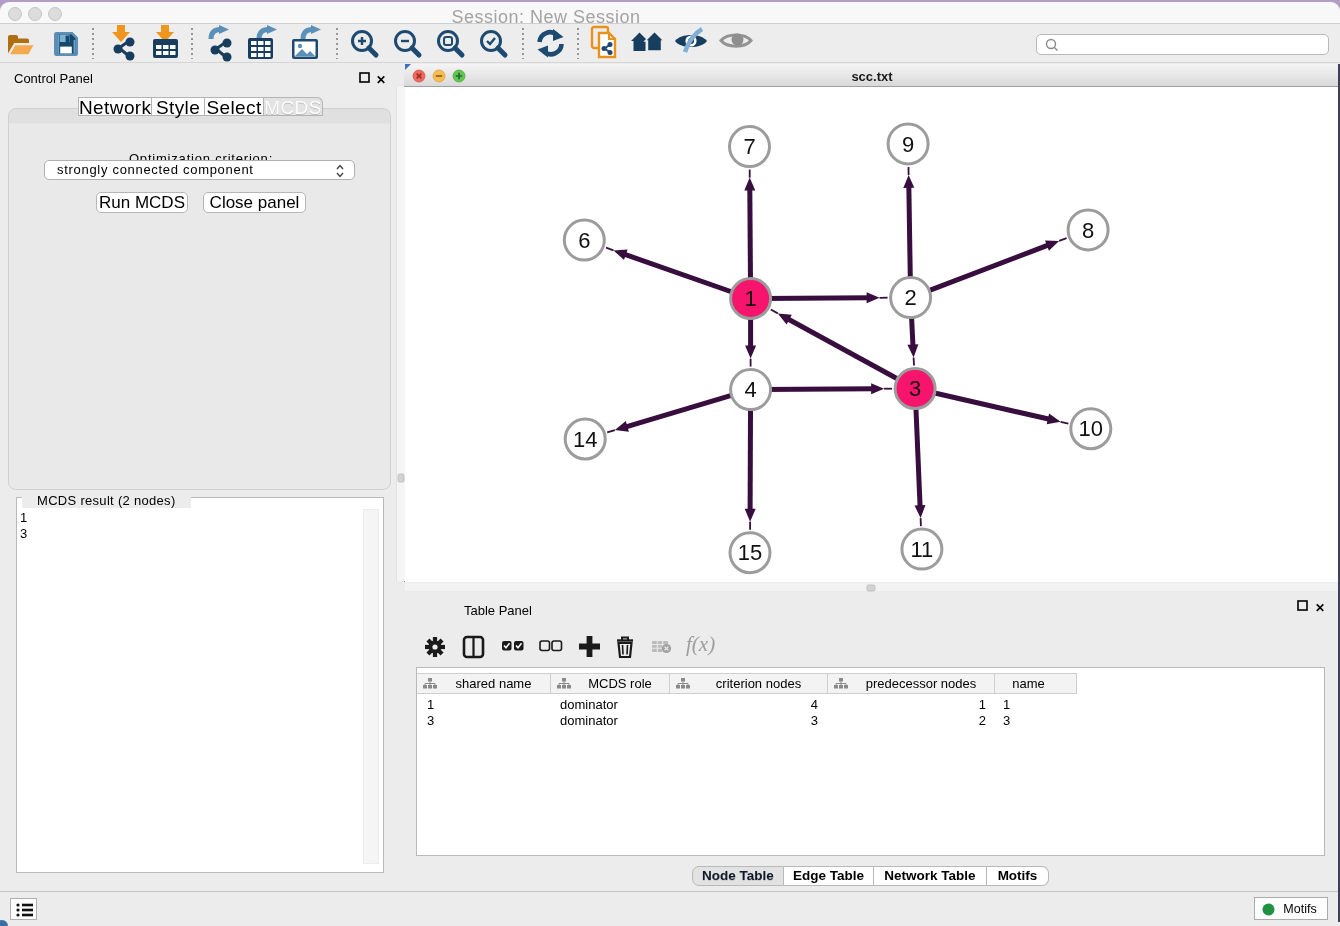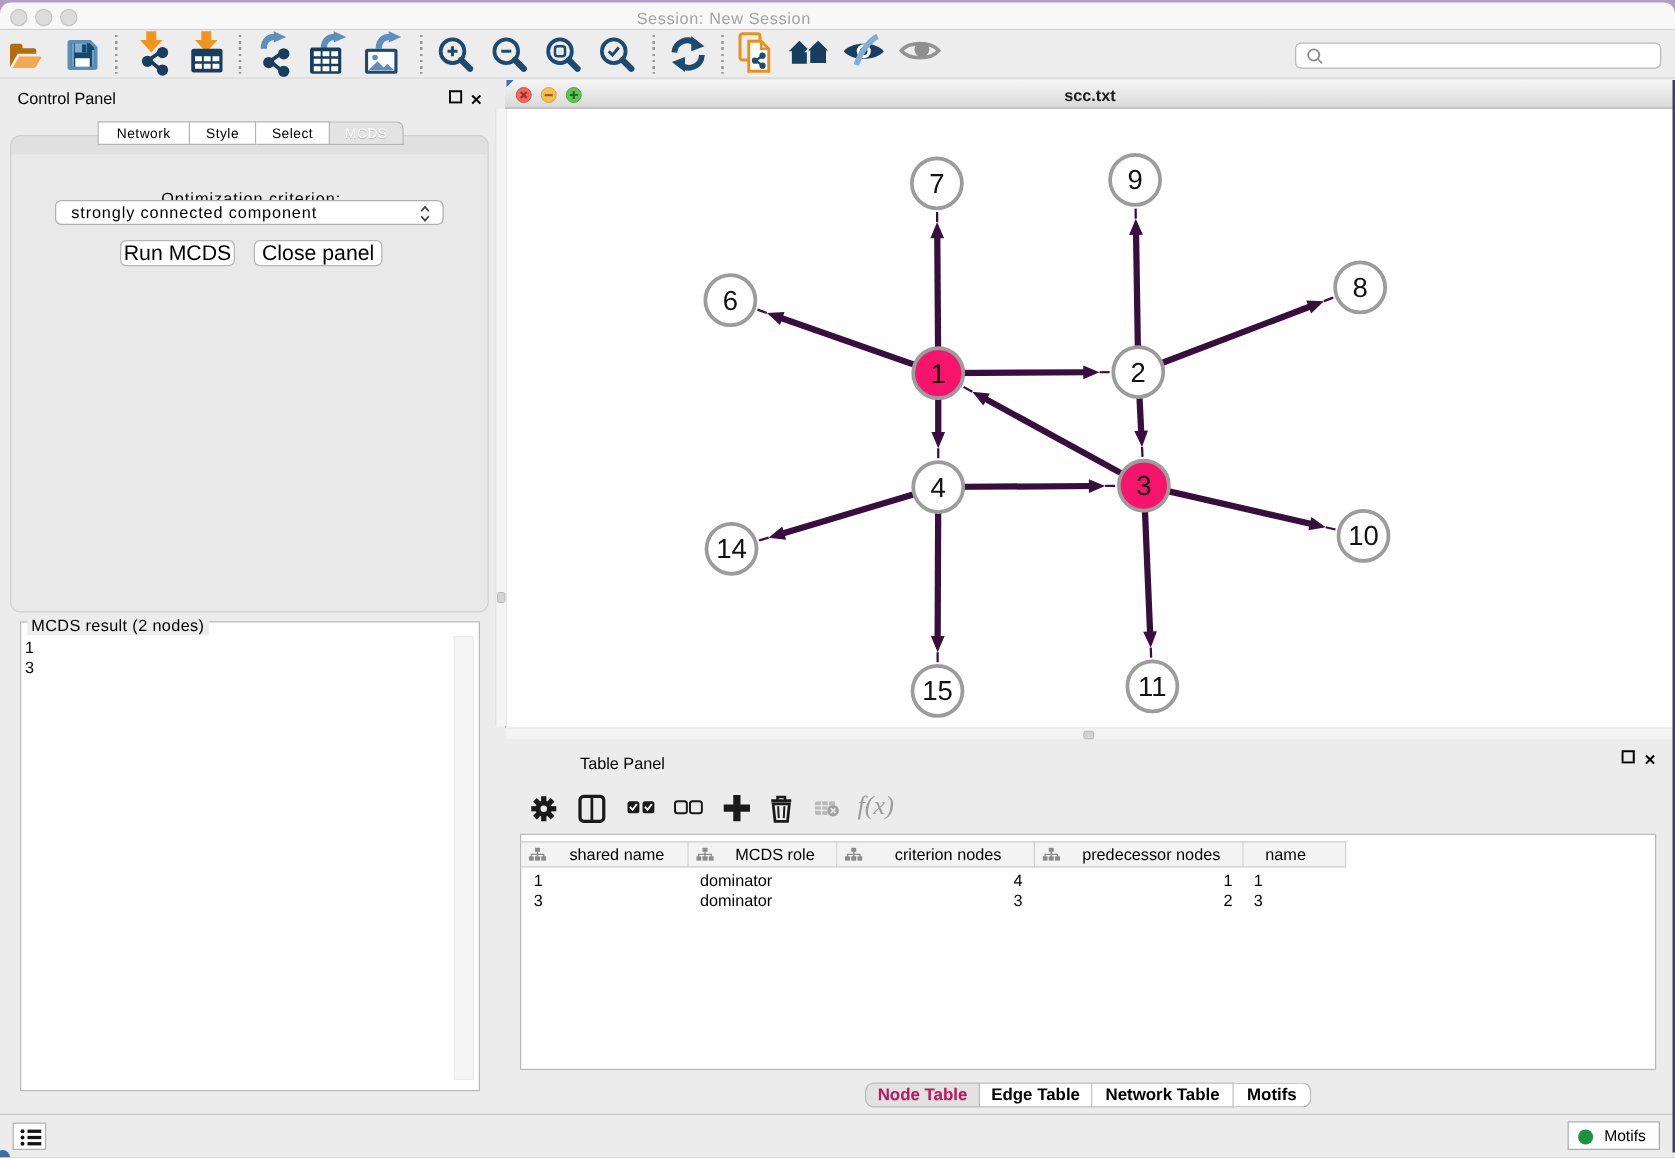--- a/index.html
+++ b/index.html
@@ -3,42 +3,42 @@
 <meta charset="utf-8">
 <style>
 html,body{margin:0;padding:0;}
 body{width:1340px;height:926px;position:relative;overflow:hidden;
  font-family:"Liberation Sans",sans-serif;background:#b39dc7;}
 .abs{position:absolute;}
 
 #titlebar{left:0;top:2px;width:1340px;height:21px;background:#f8f8f8;
  border-radius:9px 9px 0 0;border-bottom:1px solid #cfcfcf;}
 .tl{width:12px;height:12px;border-radius:50%;background:#dcdcdc;border:1px solid #c6c6c6;top:7px;}
-#wtitle{top:7px;left:0;width:1092px;text-align:center;font-size:13px;letter-spacing:0.5px;color:#a3a3a3;padding-left:33px;}
+#wtitle{top:7px;left:0;width:1092px;text-align:center;font-size:18px;letter-spacing:0.5px;color:#a3a3a3;}
 
 #toolbar{left:0;top:24px;width:1340px;height:39px;background:#ededed;border-bottom:1px solid #d6d6d6;box-sizing:border-box;}
 .sep{top:28px;width:2px;height:31px;background:repeating-linear-gradient(#969696 0 2px,rgba(0,0,0,0) 2px 5px);}
 #searchbox{left:1036px;top:34px;width:291px;height:19px;background:#fff;border:1px solid #b9b9b9;border-radius:5px;}
 
 #cpanel{left:0;top:63px;width:402px;height:828px;background:#ececec;}
 #cphead{left:14px;top:71px;font-size:13px;color:#000;}
 .winbtn{font-size:12px;color:#000;}
 .tab{top:97px;height:19px;border:1px solid #b4b4b4;border-bottom:1px solid #b4b4b4;
- background:#fff;font-size:11px;letter-spacing:0.4px;text-align:center;line-height:19px;color:#000;box-sizing:border-box;}
+ background:#fff;font-size:19px;letter-spacing:0.4px;text-align:center;line-height:19px;color:#000;box-sizing:border-box;}
 #tabmcds{background:#e3e3e3;color:#fdfdfd;border-radius:0 6px 0 0;text-shadow:0 1px 0 #bbb;}
 #tabcontent{left:8px;top:108px;width:383px;height:382px;background:linear-gradient(#e0e0e0 0,#e0e0e0 14px,#e9e9e9 15px,#e9e9e9 100%);
  border:1px solid #d0d0d0;border-radius:8px;box-sizing:border-box;}
 #optlabel{left:0;top:151px;width:402px;text-align:center;font-size:13px;letter-spacing:0.8px;color:#000;}
 #dropdown{left:44px;top:160px;width:311px;height:20px;background:#fff;border:1px solid #b0b0b0;
  border-radius:5px;box-sizing:border-box;font-size:13px;letter-spacing:0.7px;line-height:18px;padding-left:12px;color:#000;}
 .btn{height:21px;background:#fff;border:1px solid #b6b6b6;border-radius:5px;font-size:17px;
  text-align:center;line-height:19px;box-sizing:border-box;color:#000;}
 
 #mcdsgroup{left:16px;top:497px;width:366px;height:374px;border:1px solid #b9b9b9;background:#fff;}
-#mcdslabel{left:22px;top:493px;background:#ececec;font-size:13px;letter-spacing:0.3px;padding:0 3px;color:#000;}
+#mcdslabel{left:22px;top:493px;background:#ececec;font-size:13px;letter-spacing:0.3px;padding:0 15px;color:#000;}
 #mcdstext{left:20px;top:510px;font-size:13px;line-height:16px;color:#000;}
 #nettitle{left:404px;top:64px;width:936px;height:23px;
  background:linear-gradient(#f5f5f5,#d9d9d9);border-bottom:1px solid #9f9f9f;box-sizing:border-box;}
 #nettext{left:404px;top:69px;width:936px;text-align:center;font-size:13px;font-weight:bold;color:#1a1a1a;}
 #canvas{left:404px;top:87px;width:936px;height:495px;background:#fff;border-left:1px solid #8a8a8a;box-sizing:border-box;}
 
 #tpanel{left:404px;top:595px;width:936px;height:296px;background:#ececec;}
 #tphead{left:420px;top:603px;font-size:13px;color:#000;margin-left:44px;}
 #tablebox{left:416px;top:667px;width:909px;height:189px;background:#fff;border:1px solid #b9b9b9;box-sizing:border-box;}
 .th{top:0;height:21px;border-top:1px solid #cfcfcf;font-size:13px;color:#000;border-right:1px solid #cfcfcf;box-sizing:border-box;
@@ -460,21 +460,21 @@
 <div class="abs td" style="left:560px;top:697px;">dominator</div>
 <div class="abs td" style="left:808px;top:697px;width:10px;text-align:right;">4</div>
 <div class="abs td" style="left:976px;top:697px;width:10px;text-align:right;">1</div>
 <div class="abs td" style="left:1003px;top:697px;">1</div>
 <div class="abs td" style="left:427px;top:713px;">3</div>
 <div class="abs td" style="left:560px;top:713px;">dominator</div>
 <div class="abs td" style="left:808px;top:713px;width:10px;text-align:right;">3</div>
 <div class="abs td" style="left:976px;top:713px;width:10px;text-align:right;">2</div>
 <div class="abs td" style="left:1003px;top:713px;">3</div>
 
-<div class="abs btab" style="left:692px;width:92px;border-radius:7px 0 0 7px;background:#e2e2e2;color:#be185d;text-shadow:0 1px 0 #c8c8c8;">Node Table</div>
+<div class="abs btab" style="left:692px;width:92px;border-radius:7px 0 0 7px;background:#e2e2e2;color:#0f172a;text-shadow:0 1px 0 #c8c8c8;">Node Table</div>
 <div class="abs btab" style="left:784px;width:90px;border-left:none;">Edge Table</div>
 <div class="abs btab" style="left:874px;width:113px;border-left:none;">Network Table</div>
 <div class="abs btab" style="left:987px;width:62px;border-left:none;border-radius:0 7px 7px 0;">Motifs</div>
 
 <div class="abs" id="statusbar"></div>
 <div class="abs" id="listbtn"><svg width="25" height="20" style="margin:3px 0 0 4px;">
       <g fill="#111">
         <circle cx="3" cy="3" r="1.6"></circle>
         <circle cx="3" cy="8" r="1.6"></circle>
         <circle cx="3" cy="13" r="1.6"></circle>

